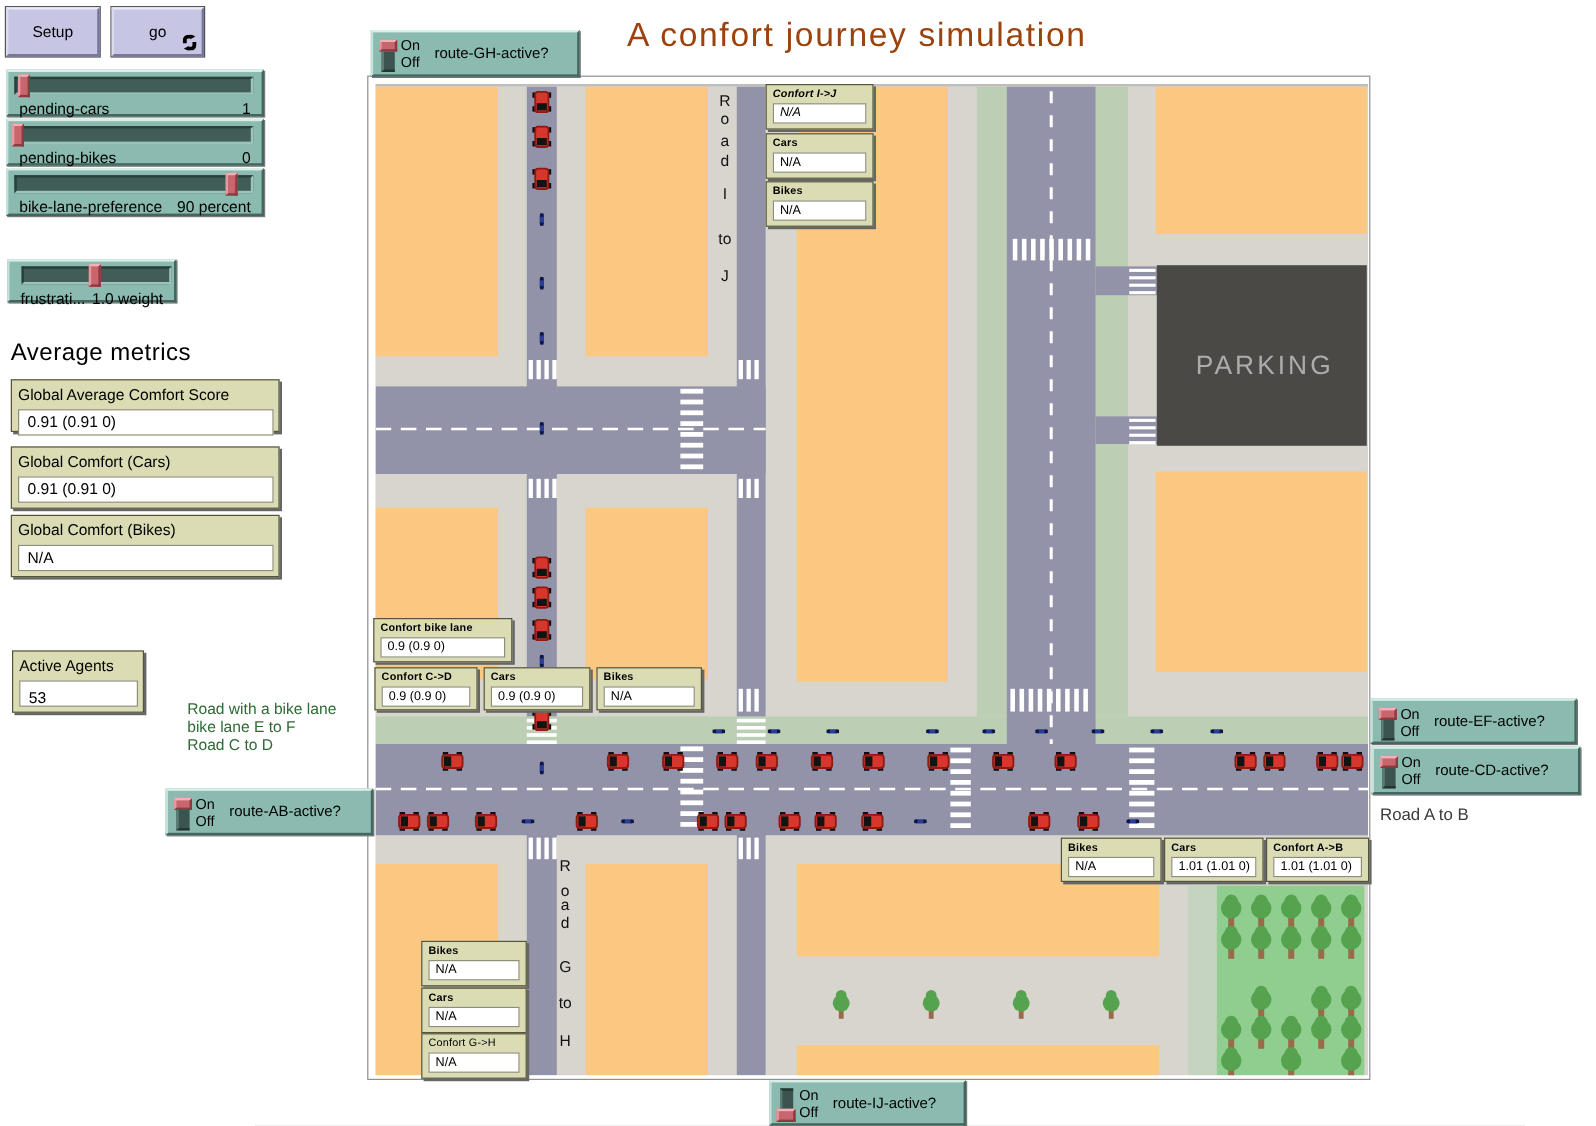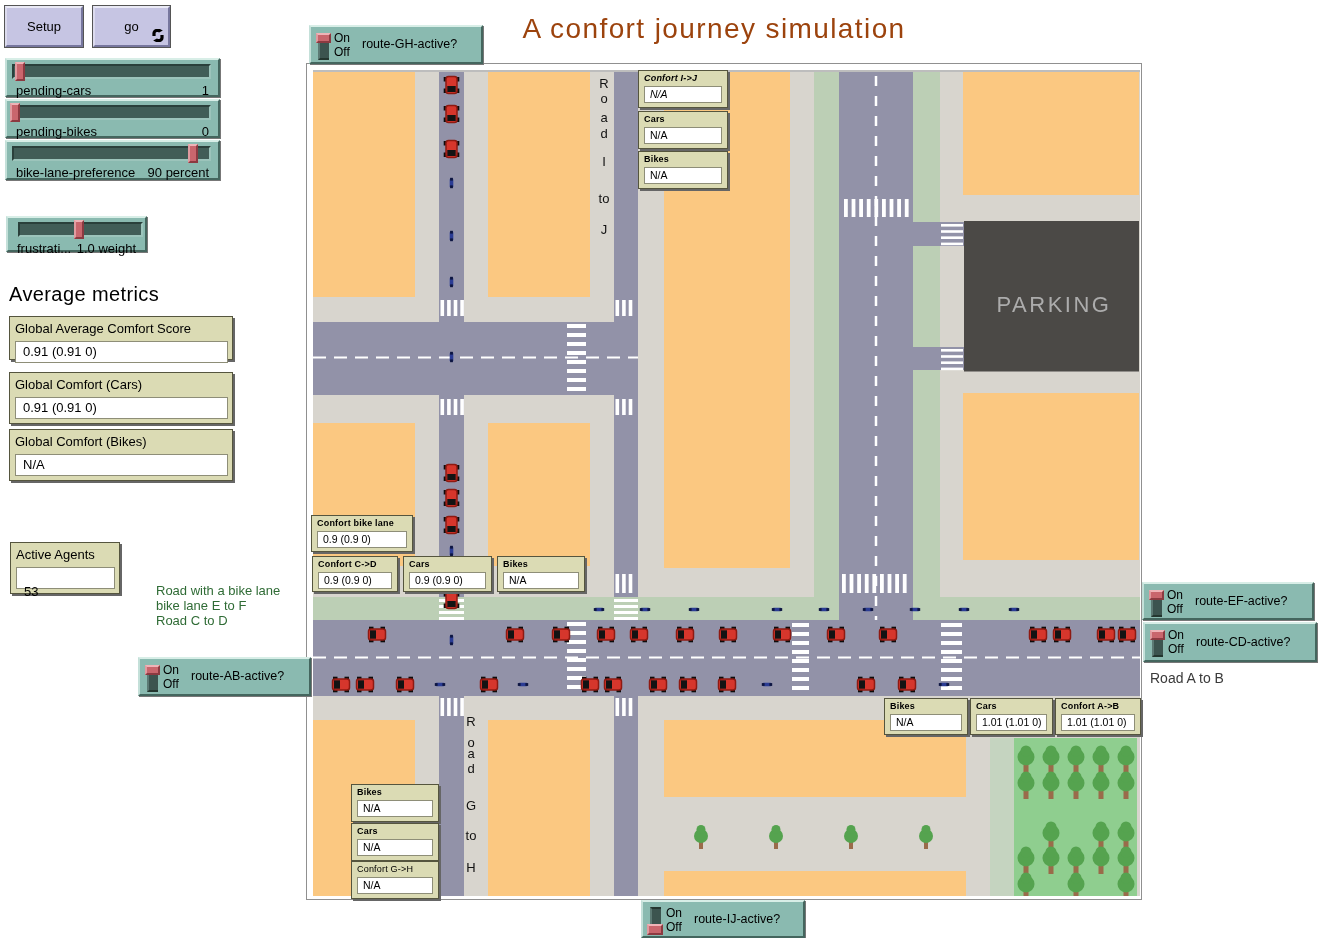--- a/index.html
+++ b/index.html
@@ -298,21 +298,21 @@
 <div style="position:absolute;left:9px;top:372px;width:224px;height:52px;background:#dbdbb4;border:1px solid #55553e;box-sizing:border-box;box-shadow:2px 2px 0 #666;">
     <div style="position:absolute;left:5px;top:4px;font-size:13px;color:#000">Global Comfort (Cars)</div>
     <div style="position:absolute;left:5px;right:4px;top:24px;height:22px;background:#fff;border:1px solid #8e8e78;font-size:13px;color:#000;padding:2px 0 0 7px;box-sizing:border-box">0.91 (0.91 0)</div>
   </div>
 <div style="position:absolute;left:9px;top:429px;width:224px;height:52px;background:#dbdbb4;border:1px solid #55553e;box-sizing:border-box;box-shadow:2px 2px 0 #666;">
     <div style="position:absolute;left:5px;top:4px;font-size:13px;color:#000">Global Comfort (Bikes)</div>
     <div style="position:absolute;left:5px;right:4px;top:24px;height:22px;background:#fff;border:1px solid #8e8e78;font-size:13px;color:#000;padding:2px 0 0 7px;box-sizing:border-box">N/A</div>
   </div>
 <div style="position:absolute;left:10px;top:542px;width:110px;height:52px;background:#dbdbb4;border:1px solid #55553e;box-sizing:border-box;box-shadow:2px 2px 0 #666;">
     <div style="position:absolute;left:5px;top:4px;font-size:13px;color:#000">Active Agents</div>
-    <div style="position:absolute;left:5px;right:4px;top:24px;height:22px;background:#fff;border:1px solid #8e8e78;font-size:13px;color:#000;padding:16px 0 0 7px;box-sizing:border-box">53</div>
+    <div style="position:absolute;left:5px;right:4px;top:24px;height:22px;background:#fff;border:1px solid #8e8e78;font-size:13px;color:#000;padding:6px 0 0 7px;box-sizing:border-box">53</div>
   </div>
 <div style="position:absolute;left:156px;top:583px;font-size:13px;line-height:15px;color:#2f6b35">Road with a bike lane<br>bike lane E to F<br>Road C to D</div>
 <div style="position:absolute;left:309px;top:25px;width:174px;height:39px;background:#8abab0;border-top:2px solid #d8eee7;border-left:2px solid #c4e0d9;border-bottom:2px solid #44665e;border-right:2px solid #44665e;box-sizing:border-box;box-shadow:1px 1px 0 #777">
     <div style="position:absolute;left:5px;top:6px;width:15px;height:10px;background:#c9666d;border-top:2px solid #efb3b7;border-left:2px solid #e09ba0;border-bottom:2px solid #8c3a41;border-right:2px solid #8c3a41;box-sizing:border-box"></div>
     <div style="position:absolute;left:7px;top:16px;width:11px;height:17px;background:#3c544f;border-left:2px solid #5c7a74;border-bottom:2px solid #24362f;box-sizing:border-box"></div>
     <div style="position:absolute;left:23px;top:4px;font-size:12px;color:#000">On</div>
     <div style="position:absolute;left:23px;top:18px;font-size:12px;color:#000">Off</div>
     <div style="position:absolute;left:51px;top:10px;font-size:12.5px;color:#000">route-GH-active?</div>
   </div>
 <div style="position:absolute;left:138px;top:657px;width:173px;height:39px;background:#8abab0;border-top:2px solid #d8eee7;border-left:2px solid #c4e0d9;border-bottom:2px solid #44665e;border-right:2px solid #44665e;box-sizing:border-box;box-shadow:1px 1px 0 #777">
@@ -349,21 +349,21 @@
     <div style="position:absolute;left:5px;right:5px;top:15px;height:17px;background:#fff;border:1px solid #8e8e78;font-size:10.5px;color:#000;padding:1px 0 0 5px;box-sizing:border-box">N/A</div>
   </div>
 <div style="position:absolute;left:638px;top:111px;width:90px;height:38px;background:#dbdbb4;border:1px solid #55553e;box-sizing:border-box;box-shadow:2px 2px 0 #666;">
     <div style="position:absolute;left:5px;top:2px;font-size:9px;font-weight:bold;letter-spacing:0.2px;color:#000">Cars</div>
     <div style="position:absolute;left:5px;right:5px;top:15px;height:17px;background:#fff;border:1px solid #8e8e78;font-size:10.5px;color:#000;padding:1px 0 0 5px;box-sizing:border-box">N/A</div>
   </div>
 <div style="position:absolute;left:638px;top:151px;width:90px;height:38px;background:#dbdbb4;border:1px solid #55553e;box-sizing:border-box;box-shadow:2px 2px 0 #666;">
     <div style="position:absolute;left:5px;top:2px;font-size:9px;font-weight:bold;letter-spacing:0.2px;color:#000">Bikes</div>
     <div style="position:absolute;left:5px;right:5px;top:15px;height:17px;background:#fff;border:1px solid #8e8e78;font-size:10.5px;color:#000;padding:1px 0 0 5px;box-sizing:border-box">N/A</div>
   </div>
-<div style="position:absolute;left:311px;top:515px;width:102px;height:37px;background:#dbdbb4;border:1px solid #55553e;box-sizing:border-box;box-shadow:2px 2px 0 #666;">
+<div style="position:absolute;left:311px;top:515px;width:116px;height:37px;background:#dbdbb4;border:1px solid #55553e;box-sizing:border-box;box-shadow:2px 2px 0 #666;">
     <div style="position:absolute;left:5px;top:2px;font-size:9px;font-weight:bold;letter-spacing:0.2px;color:#000">Confort bike lane</div>
     <div style="position:absolute;left:5px;right:5px;top:15px;height:17px;background:#fff;border:1px solid #8e8e78;font-size:10.5px;color:#000;padding:1px 0 0 5px;box-sizing:border-box">0.9 (0.9 0)</div>
   </div>
 <div style="position:absolute;left:312px;top:556px;width:86px;height:36px;background:#dbdbb4;border:1px solid #55553e;box-sizing:border-box;box-shadow:2px 2px 0 #666;">
     <div style="position:absolute;left:5px;top:2px;font-size:9px;font-weight:bold;letter-spacing:0.2px;color:#000">Confort C-&gt;D</div>
     <div style="position:absolute;left:5px;right:5px;top:15px;height:17px;background:#fff;border:1px solid #8e8e78;font-size:10.5px;color:#000;padding:1px 0 0 5px;box-sizing:border-box">0.9 (0.9 0)</div>
   </div>
 <div style="position:absolute;left:403px;top:556px;width:89px;height:36px;background:#dbdbb4;border:1px solid #55553e;box-sizing:border-box;box-shadow:2px 2px 0 #666;">
     <div style="position:absolute;left:5px;top:2px;font-size:9px;font-weight:bold;letter-spacing:0.2px;color:#000">Cars</div>
     <div style="position:absolute;left:5px;right:5px;top:15px;height:17px;background:#fff;border:1px solid #8e8e78;font-size:10.5px;color:#000;padding:1px 0 0 5px;box-sizing:border-box">0.9 (0.9 0)</div>

